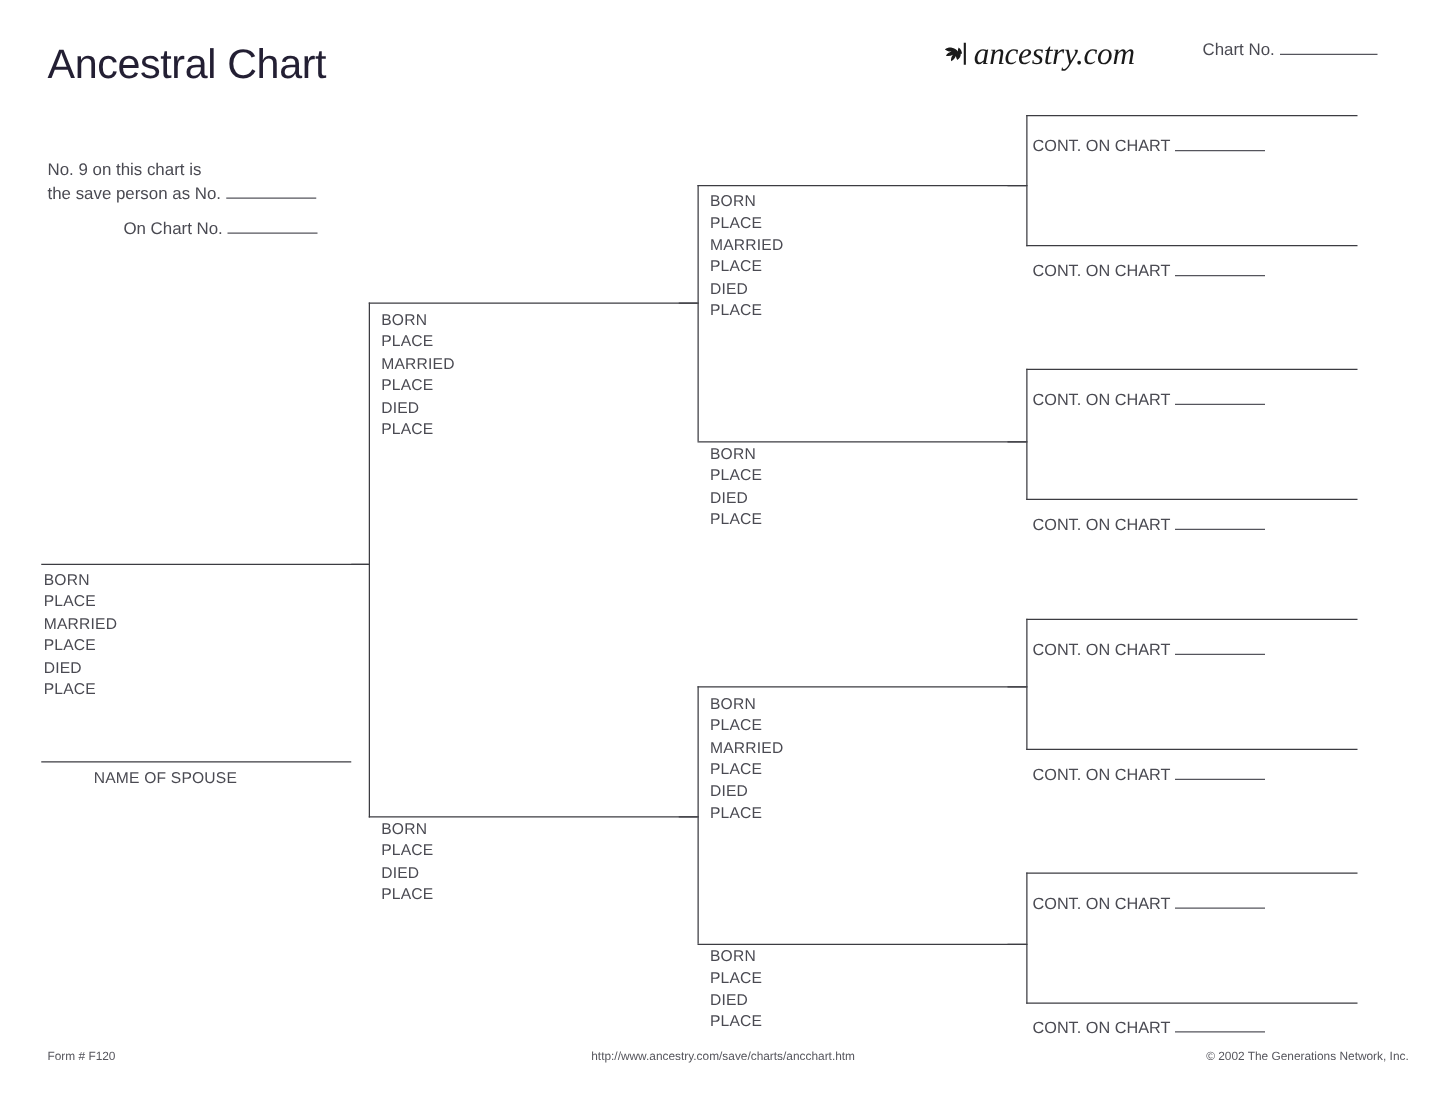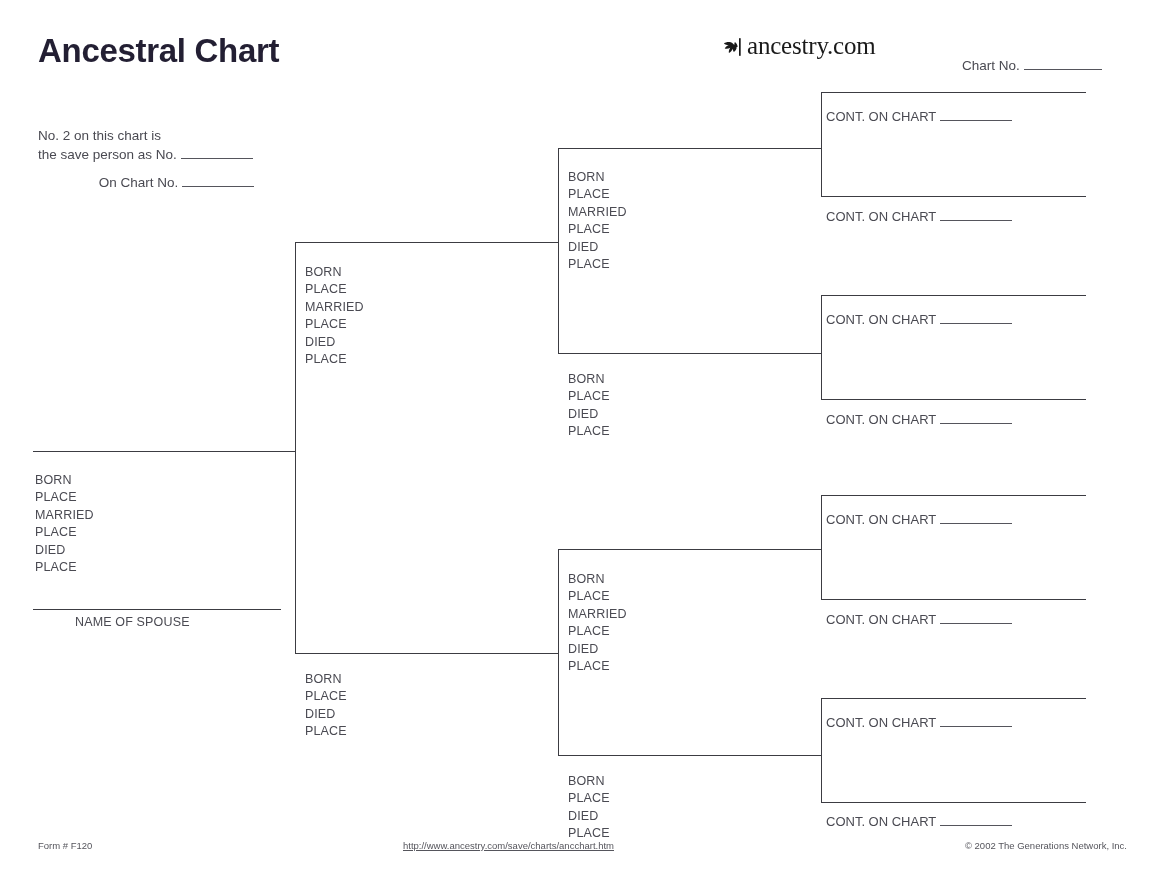--- a/index.html
+++ b/index.html
@@ -19,52 +19,53 @@
     background: #ffffff;
     overflow: hidden;
   }
 
   
   .page-title {
     position: absolute;
     left: 38px;
     top: 32px;
     font-size: 33px;
-    font-weight: bold;
+    font-weight: normal;
     letter-spacing: -0.3px;
     color: #231f33;
     white-space: nowrap;
   }
 
   .brand {
     position: absolute;
-    left: 720px;
+    left: 752px;
     top: 30px;
     display: flex;
-    align-items: flex-end;
+    align-items: flex-start;
     height: 30px;
+    font-style: italic;
   }
   .brand-mark {
     width: 26px;
     height: 26px;
     display: block;
   }
   .brand-text {
     font-family: "Liberation Serif", serif;
     font-size: 25px;
     color: #1a1a1a;
     letter-spacing: -0.2px;
     margin-left: 1px;
     white-space: nowrap;
   }
 
   .chart-no {
     position: absolute;
     left: 962px;
-    top: 58px;
+    top: 32px;
     font-size: 13.5px;
     white-space: nowrap;
   }
 
   
   .blank {
     display: inline-block;
     border-bottom: 1px solid #55555c;
     vertical-align: baseline;
   }
@@ -103,21 +104,20 @@
     border-left: 1px solid #3c3c42;
   }
 
   
   .fields {
     position: absolute;
     font-size: 12.5px;
     line-height: 17.4px;
     letter-spacing: 0.15px;
     white-space: nowrap;
-    margin-top: 16px;
   }
   .fields div { height: 17.4px; }
 
   .spouse-label {
     position: absolute;
     font-size: 12.5px;
     letter-spacing: 0.15px;
     white-space: nowrap;
   }
 
@@ -134,25 +134,24 @@
     left: 38px;
     top: 840px;
     font-size: 9.5px;
     color: #55555c;
     white-space: nowrap;
   }
   .footer-center {
     position: absolute;
     left: 0;
     top: 840px;
-    width: 1017px;
+    width: 1157px;
     text-align: center;
     font-size: 9.5px;
     color: #55555c;
-    text-decoration: underline;
   }
   .footer-right {
     position: absolute;
     right: 30px;
     top: 840px;
     font-size: 9.5px;
     color: #55555c;
     white-space: nowrap;
   }
 </style>
@@ -172,21 +171,21 @@
     </svg>
     <span class="brand-text">ancestry.com</span>
   </div>
 
   <div class="chart-no">
     <span>Chart No.</span>
     <span class="blank blank-md"></span>
   </div>
 
   <div class="note">
-    <div>No. 2 on this chart is</div>
+    <div>No. 9 on this chart is</div>
     <div class="note-line2">
       <span>the save person as No.</span>
       <span class="blank blank-sm"></span>
     </div>
   </div>
   <div class="note-onchart">
     <span>On Chart No.</span>
     <span class="blank blank-sm"></span>
   </div>
 

